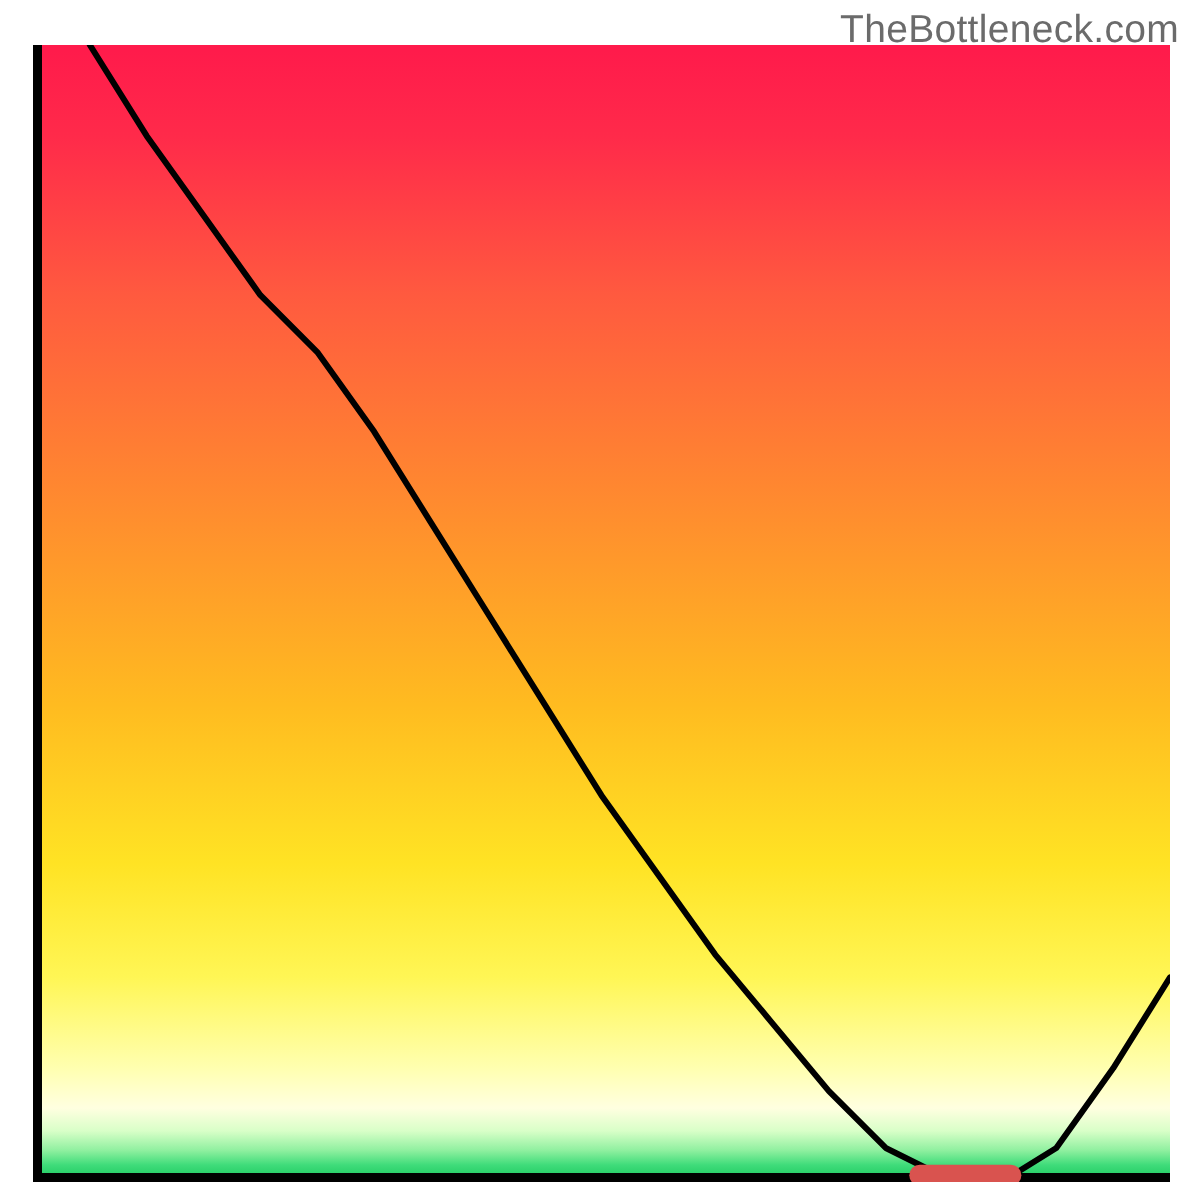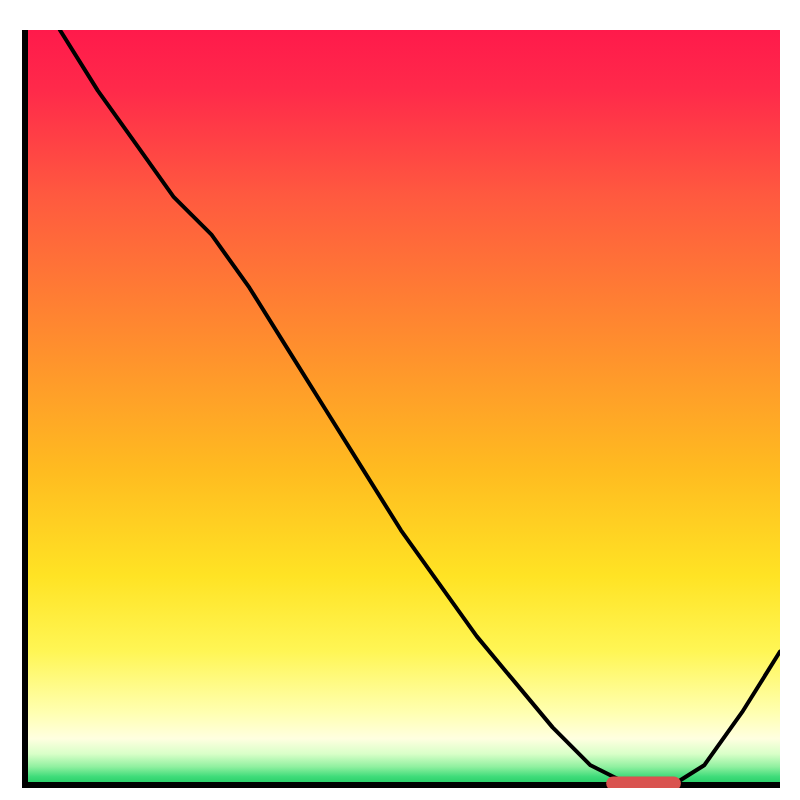--- a/index.html
+++ b/index.html
@@ -36,20 +36,21 @@
   }
   .plot svg {
     display: block;
     width: 100%;
     height: 100%;
   }
 </style>
 </head>
 <body>
 <div class="wrap">
+  <div class="watermark">TheBottleneck.com</div>
 
   <div class="plot">
     <svg viewBox="0 0 758 758" preserveAspectRatio="none">
       <defs>
 
         <linearGradient id="bgGrad" x1="0" y1="0" x2="0" y2="1">
           <stop offset="0" stop-color="#ff1a4b"></stop>
           <stop offset="0.08" stop-color="#ff2a4a"></stop>
           <stop offset="0.22" stop-color="#ff5a3f"></stop>
           <stop offset="0.40" stop-color="#ff8a2f"></stop>

